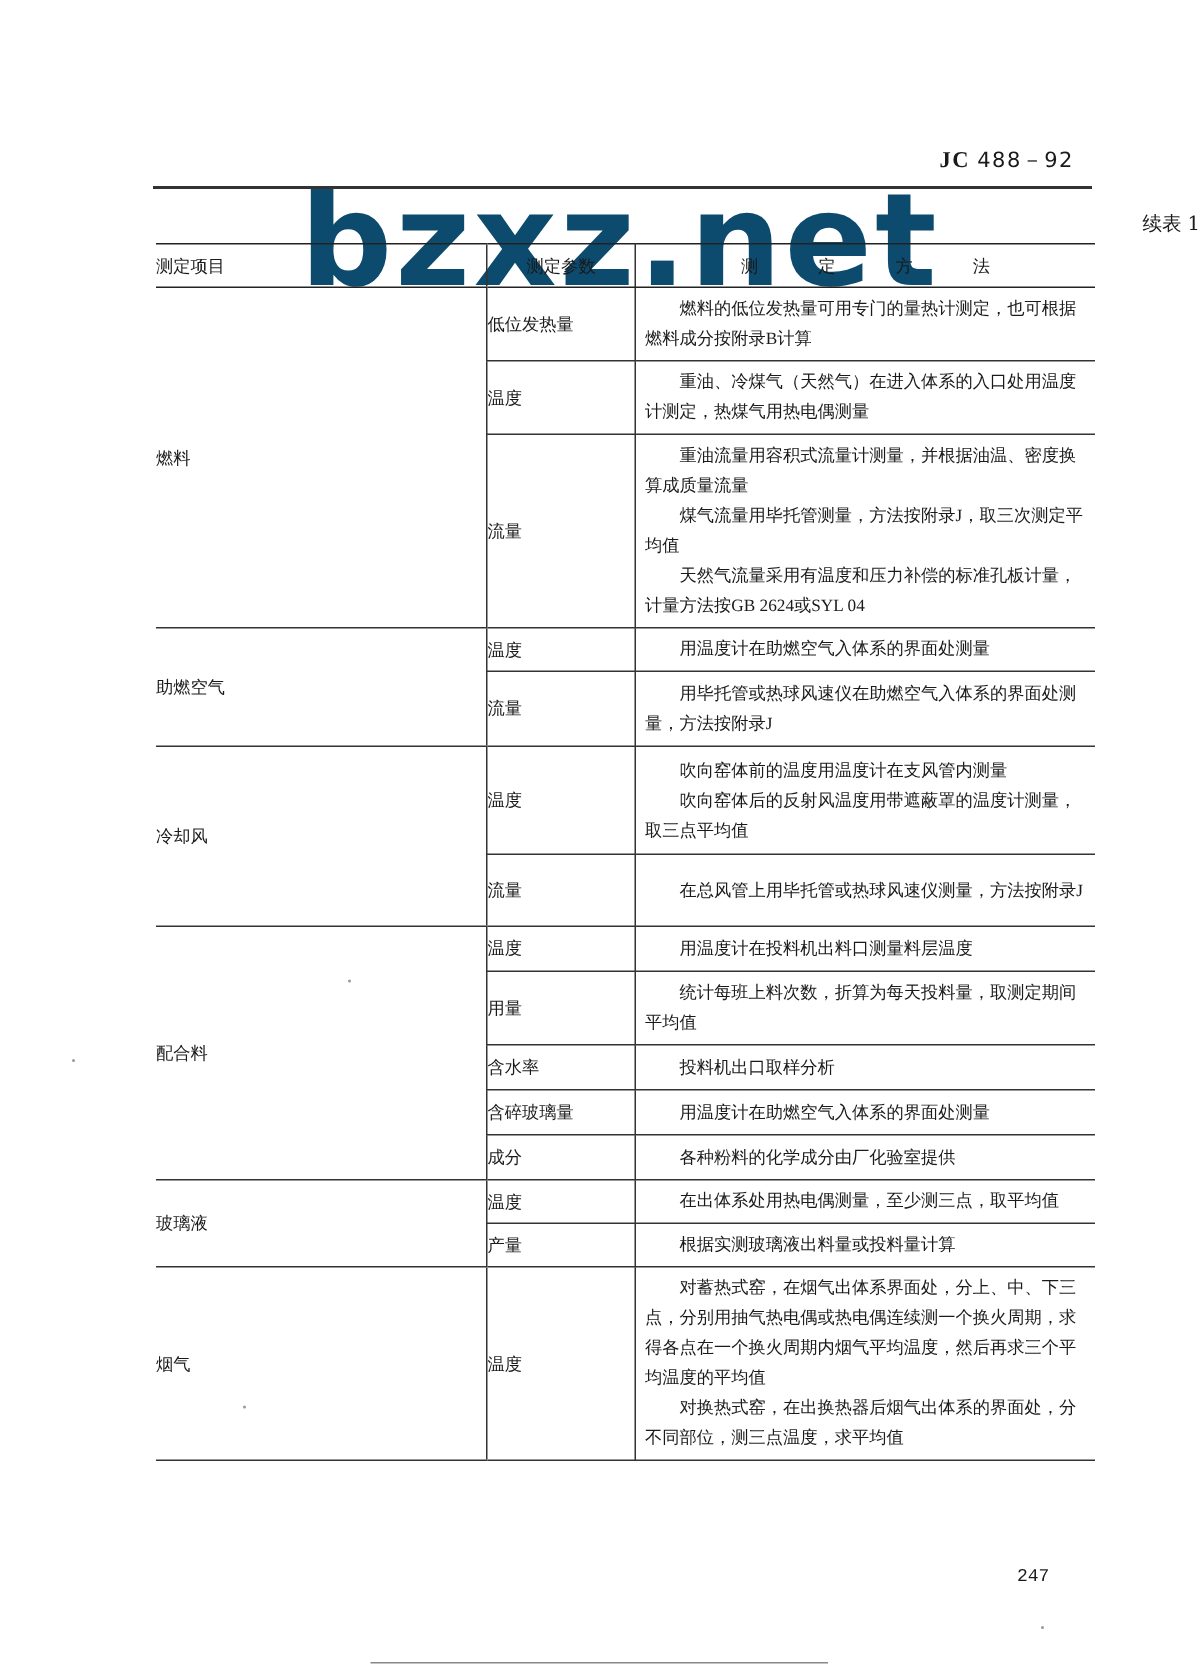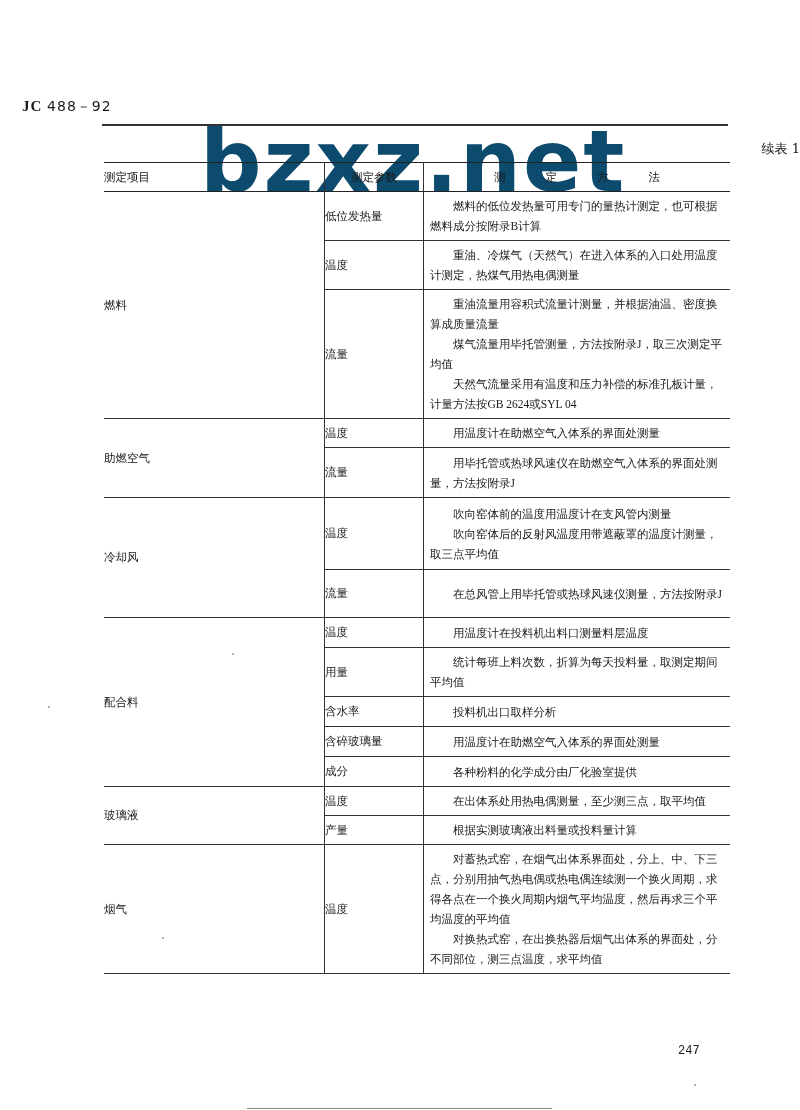--- a/index.html
+++ b/index.html
@@ -9,22 +9,22 @@
     color: #1a1a1a;
   }
   .watermark {
     position: absolute; left: 200px; top: 118px;
     font-family: "DejaVu Sans", "Liberation Sans", sans-serif;
     font-weight: bold; font-size: 86px; letter-spacing: 2px;
     color: #0c4a6e; line-height: 1; z-index: 0; user-select: none;
   }
   .std-code {
     position: absolute; left: 0; width: 716px; top: 98px;
-    text-align: left; font-size: 15px; font-weight: bold;
-    font-family: "Liberation Serif", serif; letter-spacing: 1px; z-index: 1; padding-left: 22px;
+    text-align: right; font-size: 15px; font-weight: bold;
+    font-family: "Liberation Serif", serif; letter-spacing: 1px; z-index: 1;
   }
   .std-code .num { font-weight: normal; font-family: "DejaVu Sans", sans-serif; font-size: 14px; }
   .header-rule {
     position: absolute; left: 102px; width: 626px; top: 124px;
     border-top: 2px solid #333; z-index: 1;
   }
   .table-caption {
     position: absolute; left: 0; width: 800px; top: 140px;
     text-align: right; font-size: 13px; z-index: 1;
   }

